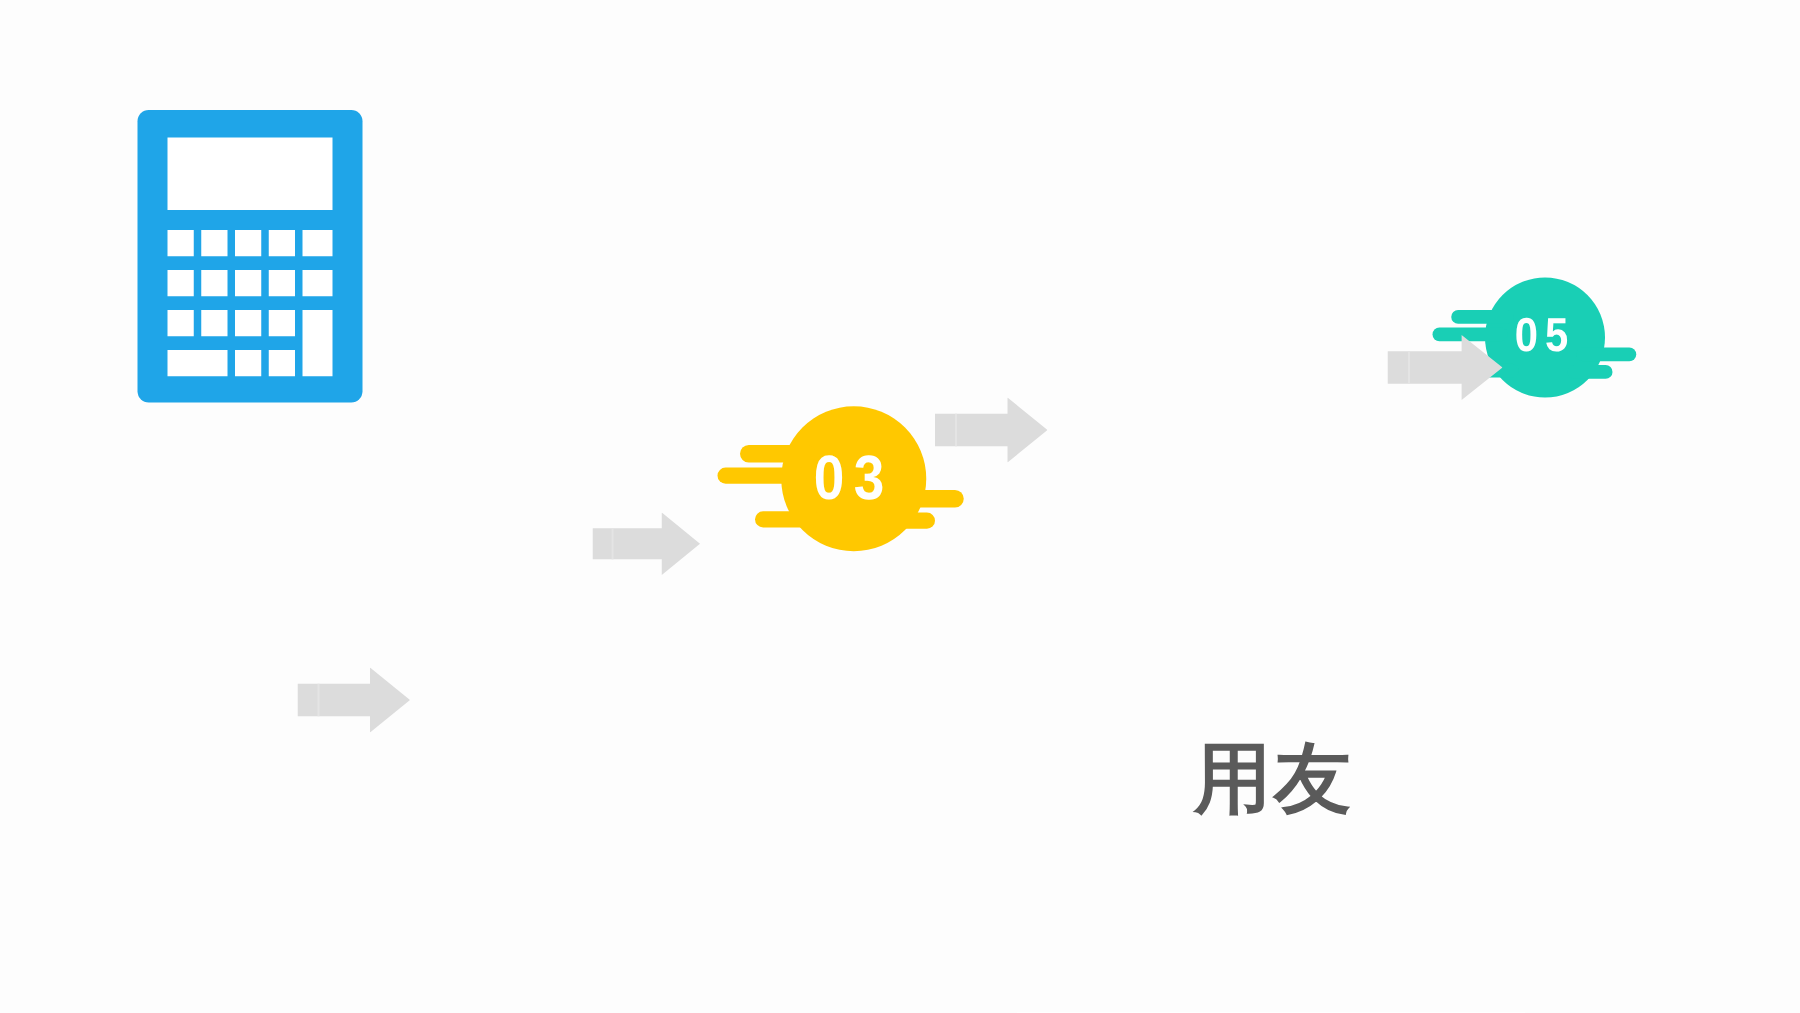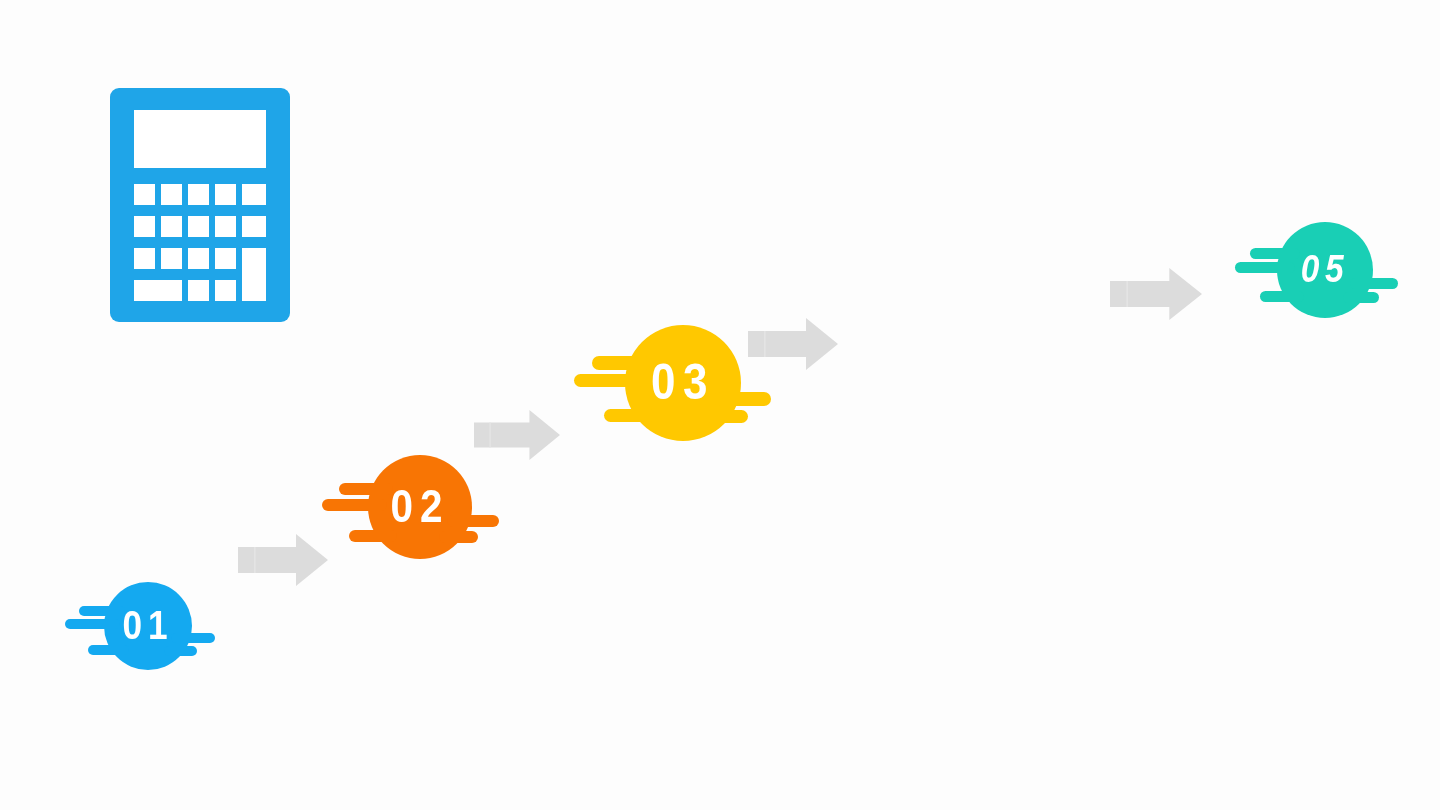--- a/index.html
+++ b/index.html
@@ -105,52 +105,34 @@
     <div class="calc-key" style="left: 51px; top: 160px; width: 21px; height: 21px; background: rgb(255, 255, 255);"></div>
     <div class="calc-key" style="left: 78px; top: 160px; width: 21px; height: 21px; background: rgb(255, 255, 255);"></div>
     <div class="calc-key" style="left: 105px; top: 160px; width: 21px; height: 21px; background: rgb(255, 255, 255);"></div>
     <div class="calc-key" style="left: 132px; top: 160px; width: 24px; height: 53px; background: rgb(255, 255, 255);"></div>
 
     <div class="calc-key" style="left: 24px; top: 192px; width: 48px; height: 21px; background: rgb(255, 255, 255);"></div>
     <div class="calc-key" style="left: 78px; top: 192px; width: 21px; height: 21px; background: rgb(255, 255, 255);"></div>
     <div class="calc-key" style="left: 105px; top: 192px; width: 21px; height: 21px; background: rgb(255, 255, 255);"></div>
   </div>
 
-  <div class="step" style="left: 67.04px; top: 573.2px; width: 154.88px; height: 105.6px;">
-    <div class="blob-core" style="left: 36.96px; top: 8.8px; width: 88px; height: 88px; background: rgb(20, 169, 240);"></div>
-    <div class="trail" style="height: 10.12px; width: 45.76px; background: rgb(20, 169, 240); top: 32.56px; left: 12.32px;"></div>
-    <div class="trail" style="height: 10.12px; width: 54.56px; background: rgb(20, 169, 240); top: 45.76px; left: -1.76px;"></div>
-    <div class="trail" style="height: 10.12px; width: 40.48px; background: rgb(20, 169, 240); top: 72.16px; left: 21.12px;"></div>
-    <div class="trail" style="height: 10.12px; width: 44px; background: rgb(20, 169, 240); top: 59.84px; left: 103.84px;"></div>
-    <div class="trail" style="height: 10.12px; width: 33.44px; background: rgb(20, 169, 240); top: 73.04px; left: 96.8px;"></div>
-    <div class="step-num" style="font-size: 40px; letter-spacing: 6.8px; top: 32px; left: 36.96px; width: 88px;">01</div>
-  </div>
 
-  <div class="step" style="left: 324.32px; top: 444.6px; width: 183.04px; height: 124.8px;">
-    <div class="blob-core" style="left: 43.68px; top: 10.4px; width: 104px; height: 104px; background: rgb(248, 117, 4);"></div>
-    <div class="trail" style="height: 11.96px; width: 54.08px; background: rgb(248, 117, 4); top: 38.48px; left: 14.56px;"></div>
-    <div class="trail" style="height: 11.96px; width: 64.48px; background: rgb(248, 117, 4); top: 54.08px; left: -2.08px;"></div>
-    <div class="trail" style="height: 11.96px; width: 47.84px; background: rgb(248, 117, 4); top: 85.28px; left: 24.96px;"></div>
-    <div class="trail" style="height: 11.96px; width: 52px; background: rgb(248, 117, 4); top: 70.72px; left: 122.72px;"></div>
-    <div class="trail" style="height: 11.96px; width: 39.52px; background: rgb(248, 117, 4); top: 86.32px; left: 114.4px;"></div>
-    <div class="step-num" style="font-size: 46px; letter-spacing: 7.82px; top: 38.48px; left: 43.68px; width: 104px;">02</div>
-  </div>
 
   <div class="step" style="left: 576px; top: 313.4px; width: 204.16px; height: 139.2px;">
     <div class="blob-core" style="left: 48.72px; top: 11.6px; width: 116px; height: 116px; background: rgb(255, 200, 0);"></div>
     <div class="trail" style="height: 13.34px; width: 60.32px; background: rgb(255, 200, 0); top: 42.92px; left: 16.24px;"></div>
     <div class="trail" style="height: 13.34px; width: 71.92px; background: rgb(255, 200, 0); top: 60.32px; left: -2.32px;"></div>
     <div class="trail" style="height: 13.34px; width: 53.36px; background: rgb(255, 200, 0); top: 95.12px; left: 27.84px;"></div>
     <div class="trail" style="height: 13.34px; width: 58px; background: rgb(255, 200, 0); top: 78.88px; left: 136.88px;"></div>
     <div class="trail" style="height: 13.34px; width: 44.08px; background: rgb(255, 200, 0); top: 96.28px; left: 127.6px;"></div>
     <div class="step-num" style="font-size: 50px; letter-spacing: 8.5px; top: 43.6px; left: 48.72px; width: 116px;">03</div>
   </div>
 
 
-  <div class="step" style="left: 1237px; top: 212.4px; width: 168.96px; height: 115.2px; font-style: italic;">
+  <div class="step" style="left: 1148px; top: 212.4px; width: 168.96px; height: 115.2px;">
     <div class="blob-core" style="left: 40.32px; top: 9.6px; width: 96px; height: 96px; background: rgb(25, 207, 181);"></div>
     <div class="trail" style="height: 11.04px; width: 49.92px; background: rgb(25, 207, 181); top: 35.52px; left: 13.44px;"></div>
     <div class="trail" style="height: 11.04px; width: 59.52px; background: rgb(25, 207, 181); top: 49.92px; left: -1.92px;"></div>
     <div class="trail" style="height: 11.04px; width: 44.16px; background: rgb(25, 207, 181); top: 78.72px; left: 23.04px;"></div>
     <div class="trail" style="height: 11.04px; width: 48px; background: rgb(25, 207, 181); top: 65.28px; left: 113.28px;"></div>
     <div class="trail" style="height: 11.04px; width: 36.48px; background: rgb(25, 207, 181); top: 79.68px; left: 105.6px;"></div>
     <div class="step-num" style="font-size: 38px; letter-spacing: 6.46px; top: 37.84px; left: 40.32px; width: 96px;">05</div>
   </div>
 
   <div class="arrow" style="left: 238px; top: 534px; width: 90px; height: 52px;">
@@ -171,14 +153,15 @@
       <rect x="16" y="13" width="1.6" height="26" fill="#e4e4e4"></rect>
     </svg>
   </div>
   <div class="arrow" style="left: 1110px; top: 268px; width: 92px; height: 52px;">
     <svg viewBox="0 0 90 52" preserveAspectRatio="none">
       <path d="M0 13 H58 V0 L90 26 L58 52 V39 H0 Z" fill="#dcdcdc"></path>
       <rect x="16" y="13" width="1.6" height="26" fill="#e4e4e4"></rect>
     </svg>
   </div>
 
+  <div class="brand" style="left: 955px; top: 592px; font-size: 62px; color: rgb(90, 90, 90);">用友</div>
 
 </div>
 
 </body></html>

